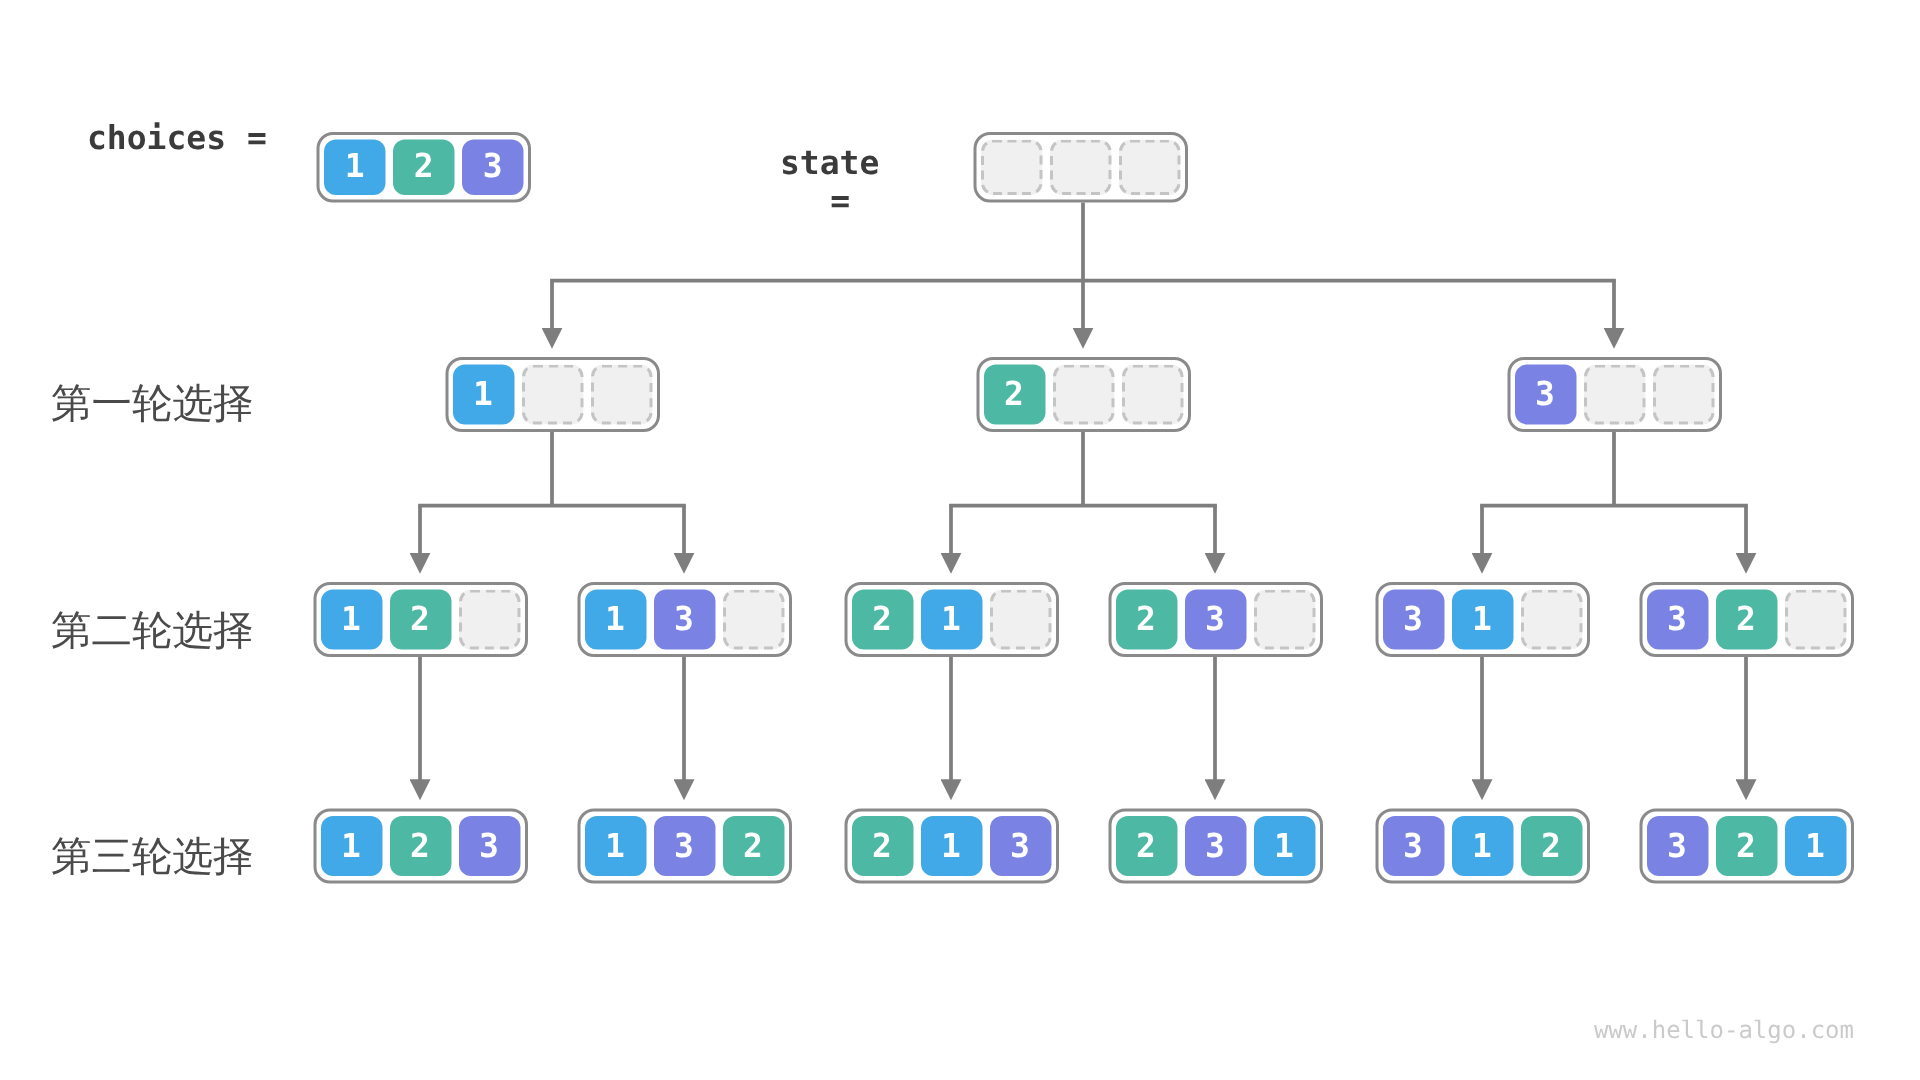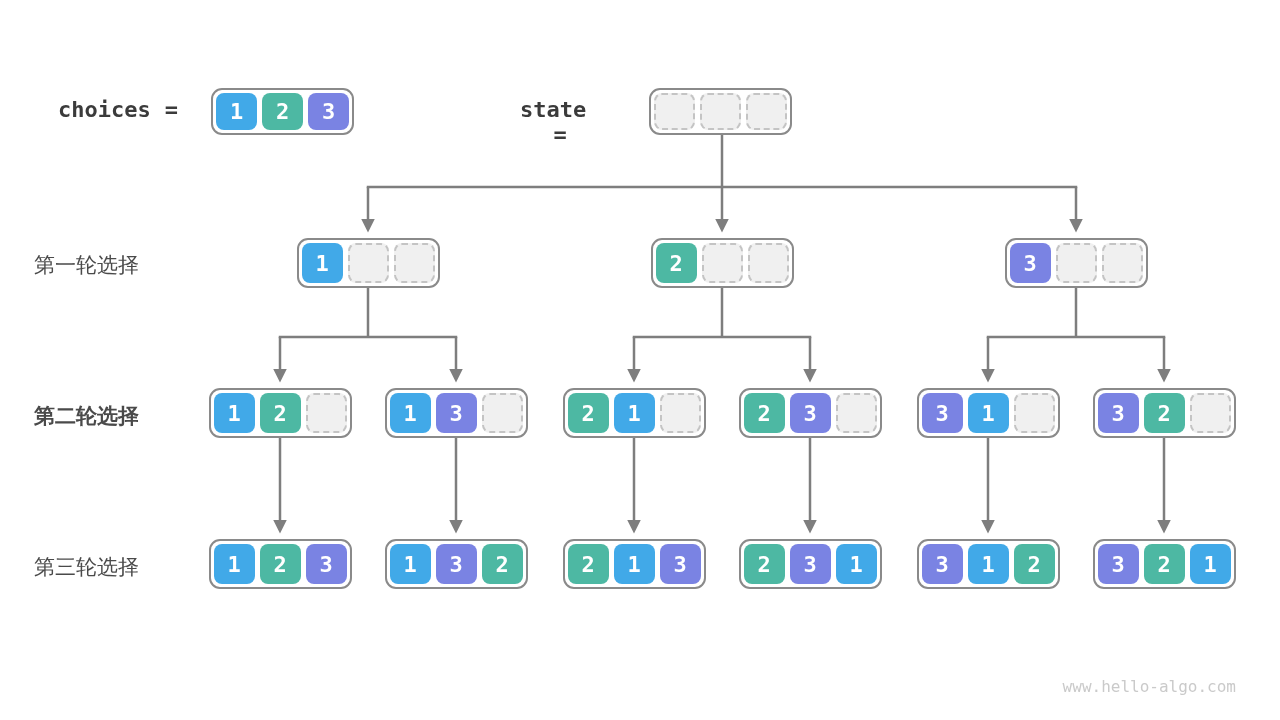--- a/index.html
+++ b/index.html
@@ -17,21 +17,21 @@
   .code-label {
     position:absolute;
     font-family:"DejaVu Sans Mono","Liberation Mono",monospace;
     font-weight:bold; font-size:22px; color:#3b3b3b;
     display:flex; align-items:center;
   }
   .code-label .eq { font-weight:bold; margin-left:14px; }
 
   .row-label {
     position:absolute; left:34px;
-    font-size:21px; color:#4a4a4a;
+    font-size:27px; color:#4a4a4a;
     font-family:"DejaVu Sans",sans-serif;
   }
 
   .array-box {
     position:absolute;
     display:flex; gap:5px; padding:3px;
     background:#ffffff;
     border:2px solid #8a8a8a;
     border-radius:11px;
   }
@@ -81,42 +81,42 @@
         <line x1="1164" y1="337" x2="1164" y2="379" marker-end="url(#arrowhead)"></line>
         <line x1="280" y1="438" x2="280" y2="530" marker-end="url(#arrowhead)"></line>
         <line x1="456" y1="438" x2="456" y2="530" marker-end="url(#arrowhead)"></line>
         <line x1="634" y1="438" x2="634" y2="530" marker-end="url(#arrowhead)"></line>
         <line x1="810" y1="438" x2="810" y2="530" marker-end="url(#arrowhead)"></line>
         <line x1="988" y1="438" x2="988" y2="530" marker-end="url(#arrowhead)"></line>
         <line x1="1164" y1="438" x2="1164" y2="530" marker-end="url(#arrowhead)"></line>
       </g>
   </svg>
 
-  <div class="code-label" style="left:58px; top:97px;align-items:center;">
+  <div class="code-label" style="left:58px; top:80px;align-items:center;">
     <span>choices</span>
     <span class="eq">=</span>
   </div>
   <div class="array-box top" id="choices-box" style="left:211px; top:88px;">
       <div class="cell" style="background: rgb(65, 169, 232);">1</div>
       <div class="cell" style="background: rgb(77, 184, 163);">2</div>
       <div class="cell" style="background: rgb(122, 131, 227);">3</div>
     </div>
 
   <div class="code-label" style="left:520px; top:97px;flex-direction:column;">
     <span>state</span>
     <span class="eq">=</span>
   </div>
   <div class="array-box top" id="state-box" style="left:649px; top:88px;">
       <div class="cell empty"></div>
       <div class="cell empty"></div>
       <div class="cell empty"></div>
     </div>
 
   <div class="row-label" style="top:251px;">第一轮选择</div>
-  <div class="row-label" style="top:402px;font-weight:bold;">第二轮选择</div>
+  <div class="row-label" style="top:402px;">第二轮选择</div>
   <div class="row-label" style="top:553px;">第三轮选择</div>
 
   <div id="nodes-layer">
       <div class="array-box" style="left: 296.5px; top: 238px;">
         <div class="cell" style="background: rgb(65, 169, 232);">1</div>
         <div class="cell empty"></div>
         <div class="cell empty"></div>
       </div>
       <div class="array-box" style="left: 650.5px; top: 238px;">
         <div class="cell" style="background: rgb(77, 184, 163);">2</div>

